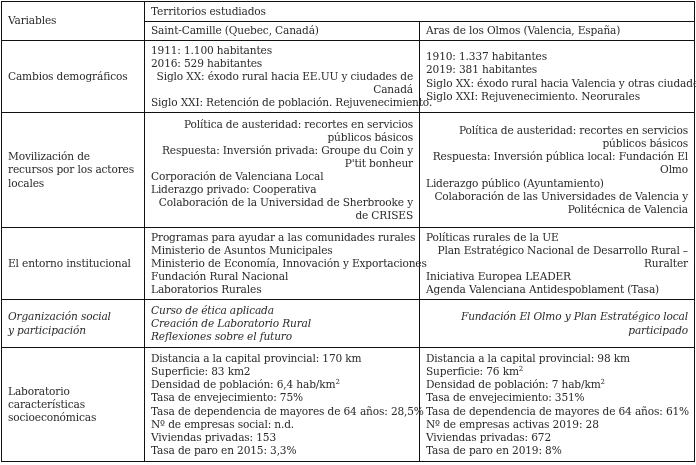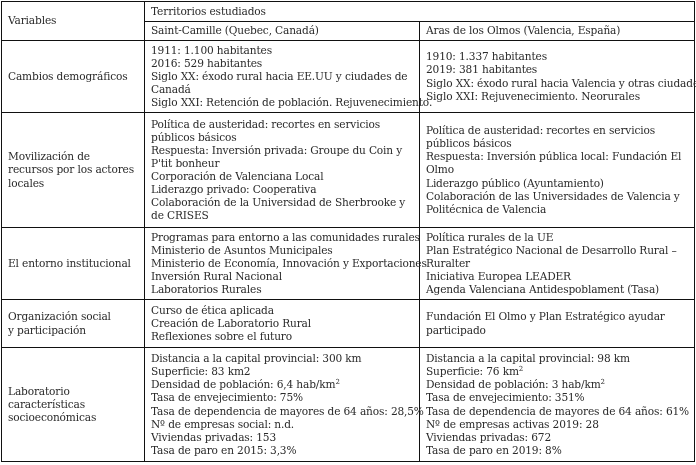--- a/index.html
+++ b/index.html
@@ -16,27 +16,27 @@
     border:1.4px solid #111;
     padding:0 6px;
     vertical-align:middle;
     font-weight:normal;
     text-align:left;
     letter-spacing:-0.15px;
   }
   th.hc { text-align:center; }
   td.var { padding-left:6px; }
   .line { display:block; white-space:nowrap; }
-  .wrap { display:block; }
+  .wrap { display:block;text-align:right; }
   tr.h1 { height:20px; }
   tr.h2 { height:19px;margin-top:24px; }
   tr.r1 { height:72px; }
   tr.r2 { height:115px; }
   tr.r3 { height:72px; }
-  tr.r4 { height:48px; }
+  tr.r4 { height:48px;font-style:italic; }
   tr.r5 { height:114px; }
   sup { font-size:7px; line-height:0; vertical-align:4px; }
 </style>
 </head>
 <body>
 
 <table class="t">
   <colgroup>
     <col style="width:143px">
     <col style="width:275px">
@@ -81,65 +81,65 @@
       <span class="wrap">Política de austeridad: recortes en servicios públicos básicos</span>
       <span class="wrap">Respuesta: Inversión pública local: Fundación El Olmo</span>
       <span class="line">Liderazgo público (Ayuntamiento)</span>
       <span class="wrap">Colaboración de las Universidades de Valencia y Politécnica de Valencia</span>
     </td>
   </tr>
 
   <tr class="r3">
     <td class="var">El entorno institucional</td>
     <td>
-      <span class="line">Programas para entorno a las comunidades rurales</span>
+      <span class="line">Programas para ayudar a las comunidades rurales</span>
       <span class="line">Ministerio de Asuntos Municipales</span>
       <span class="line">Ministerio de Economía, Innovación y Exportaciones</span>
-      <span class="line">Inversión Rural Nacional</span>
+      <span class="line">Fundación Rural Nacional</span>
       <span class="line">Laboratorios Rurales</span>
     </td>
     <td>
-      <span class="line">Política rurales de la UE</span>
+      <span class="line">Políticas rurales de la UE</span>
       <span class="wrap">Plan Estratégico Nacional de Desarrollo Rural – Ruralter</span>
       <span class="line">Iniciativa Europea LEADER</span>
       <span class="line">Agenda Valenciana Antidespoblament (Tasa)</span>
     </td>
   </tr>
 
   <tr class="r4">
     <td class="var">
       <span class="line">Organización social</span>
       <span class="line">y participación</span>
     </td>
     <td>
       <span class="line">Curso de ética aplicada</span>
       <span class="line">Creación de Laboratorio Rural</span>
       <span class="line">Reflexiones sobre el futuro</span>
     </td>
     <td>
-      <span class="wrap">Fundación El Olmo y Plan Estratégico ayudar participado</span>
+      <span class="wrap">Fundación El Olmo y Plan Estratégico local participado</span>
     </td>
   </tr>
 
   <tr class="r5">
     <td class="var">Laboratorio características socioeconómicas</td>
     <td>
-      <span class="line">Distancia a la capital provincial: 300 km</span>
+      <span class="line">Distancia a la capital provincial: 170 km</span>
       <span class="line">Superficie: 83 km2</span>
       <span class="line"><span>Densidad de población: 6,4 hab/km</span><sup>2</sup></span>
       <span class="line">Tasa de envejecimiento: 75%</span>
       <span class="line">Tasa de dependencia de mayores de 64 años: 28,5%</span>
       <span class="line">Nº de empresas social: n.d.</span>
       <span class="line">Viviendas privadas: 153</span>
       <span class="line">Tasa de paro en 2015: 3,3%</span>
     </td>
     <td>
       <span class="line">Distancia a la capital provincial: 98 km</span>
       <span class="line"><span>Superficie: 76 km</span><sup>2</sup></span>
-      <span class="line"><span>Densidad de población: 3 hab/km</span><sup>2</sup></span>
+      <span class="line"><span>Densidad de población: 7 hab/km</span><sup>2</sup></span>
       <span class="line">Tasa de envejecimiento: 351%</span>
       <span class="line">Tasa de dependencia de mayores de 64 años: 61%</span>
       <span class="line">Nº de empresas activas 2019: 28</span>
       <span class="line">Viviendas privadas: 672</span>
       <span class="line">Tasa de paro en 2019: 8%</span>
     </td>
   </tr>
 </tbody>
   </table>
 

